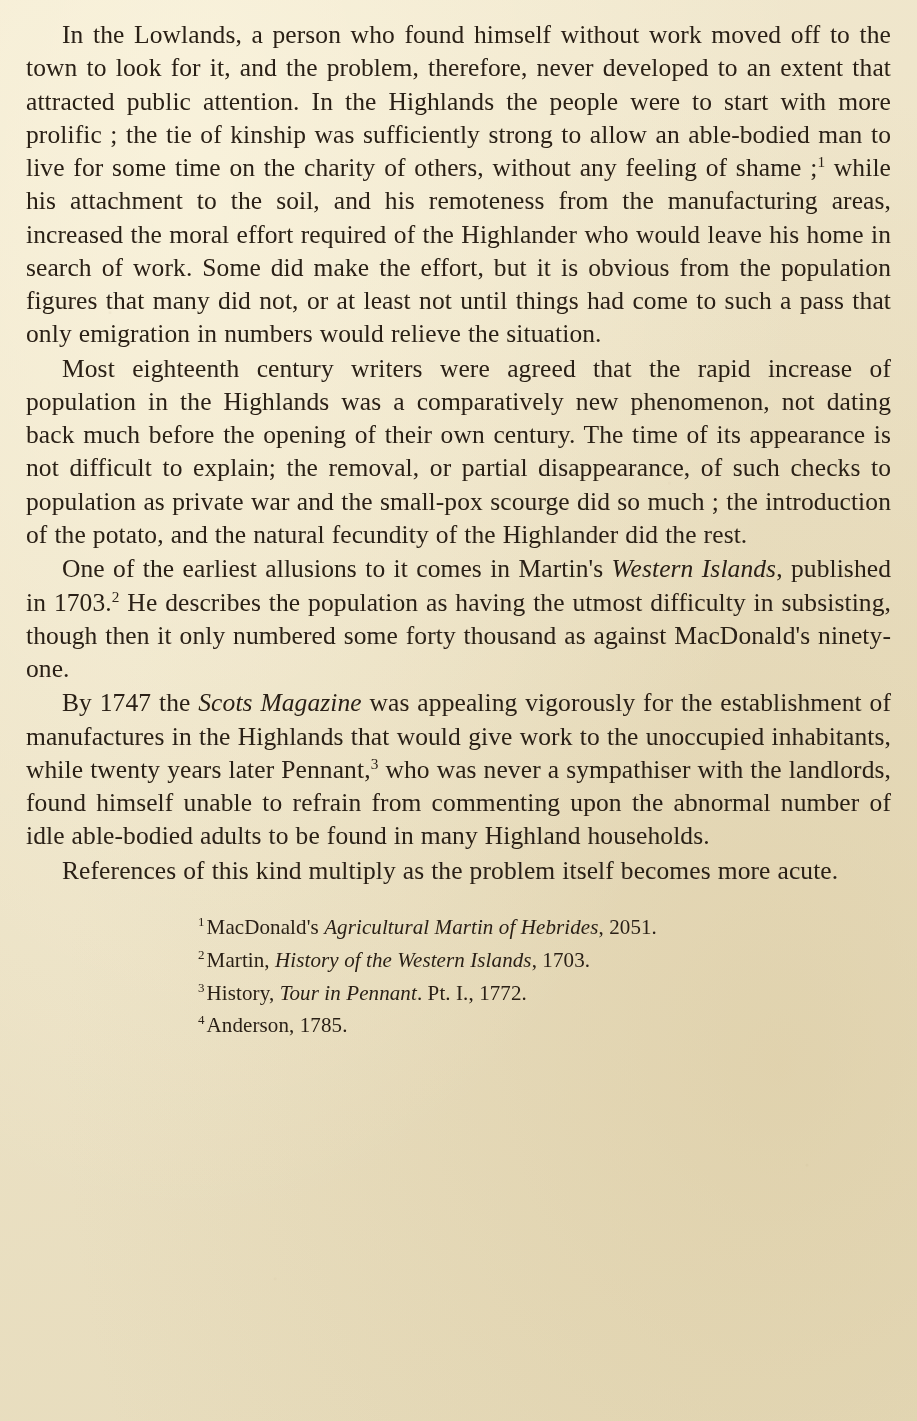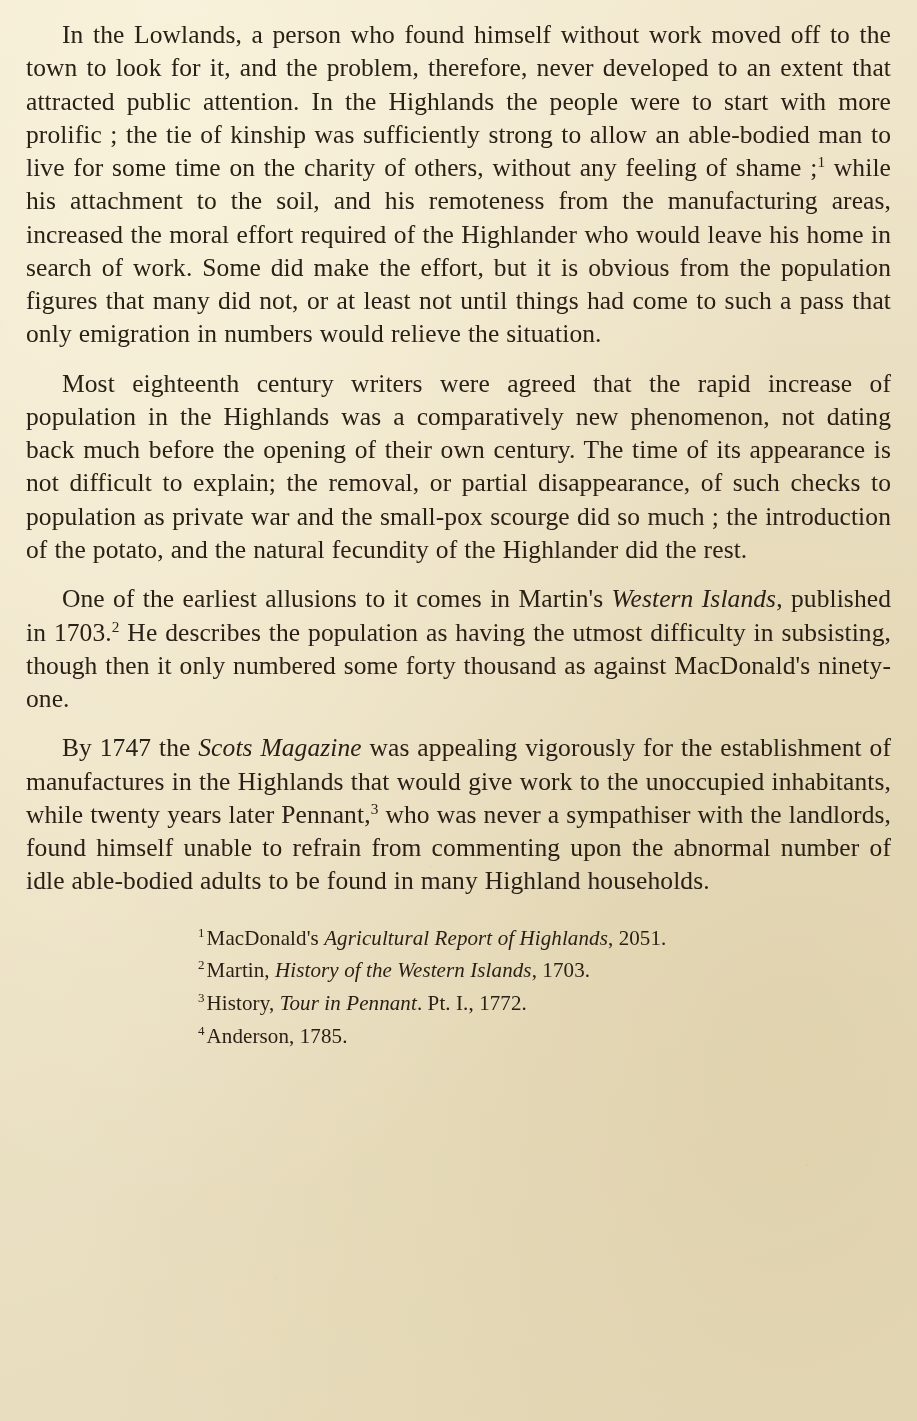--- a/index.html
+++ b/index.html
@@ -31,21 +31,21 @@
     text-align: justify;
     text-justify: inter-word;
     letter-spacing: 0.1px;
     word-spacing: 0.5px;
   }
   .para {
     margin: 0;
     text-indent: 36px;
   }
   .para + .para {
-    margin-top: 16px;
+    margin-top: 1px;
   }
   em, .it {
   }
   sup {
     font-size: 0.6em;
     vertical-align: super;
     line-height: 0;
   }
   .footnotes {
     margin-top: 26px;
@@ -95,28 +95,31 @@
     </p>
 
     <p class="para">
       <span>One of the earliest allusions to it comes in Martin's </span><em class="it">Western Islands</em><span>, published in 1703.</span><sup>2</sup><span>  He describes the population as having the utmost difficulty in subsisting, though then it only numbered some forty thousand as against MacDonald's ninety-one.</span>
     </p>
 
     <p class="para">
       <span>By 1747 the </span><em class="it">Scots Magazine</em><span> was appealing vigorously for the establishment of manufactures in the Highlands that would give work to the unoccupied inhabitants, while twenty years later Pennant,</span><sup>3</sup><span> who was never a sympathiser with the landlords, found himself unable to refrain from commenting upon the abnormal number of idle able-bodied adults to be found in many Highland households.</span>
     </p>
 
+    <p class="para">
+      <span>References of this kind multiply as the problem itself becomes more acute.</span>
+    </p>
 
 
   </div>
 
   <div class="footnotes">
 
     <p class="footnote">
-      <sup class="fn-num">1</sup><span>MacDonald's </span><em class="it">Agricultural Report of Highlands</em><span>, 2051.</span>
+      <sup class="fn-num">1</sup><span>MacDonald's </span><em class="it">Agricultural Martin of Hebrides</em><span>, 2051.</span>
     </p>
 
     <p class="footnote">
       <sup class="fn-num">2</sup><span>Martin, </span><em class="it">History of the Western Islands</em><span>, 1703.</span>
     </p>
 
     <p class="footnote">
       <sup class="fn-num">3</sup><span>History, </span><em class="it">Tour in Pennant</em><span>.   Pt. I., 1772.</span>
     </p>
 

